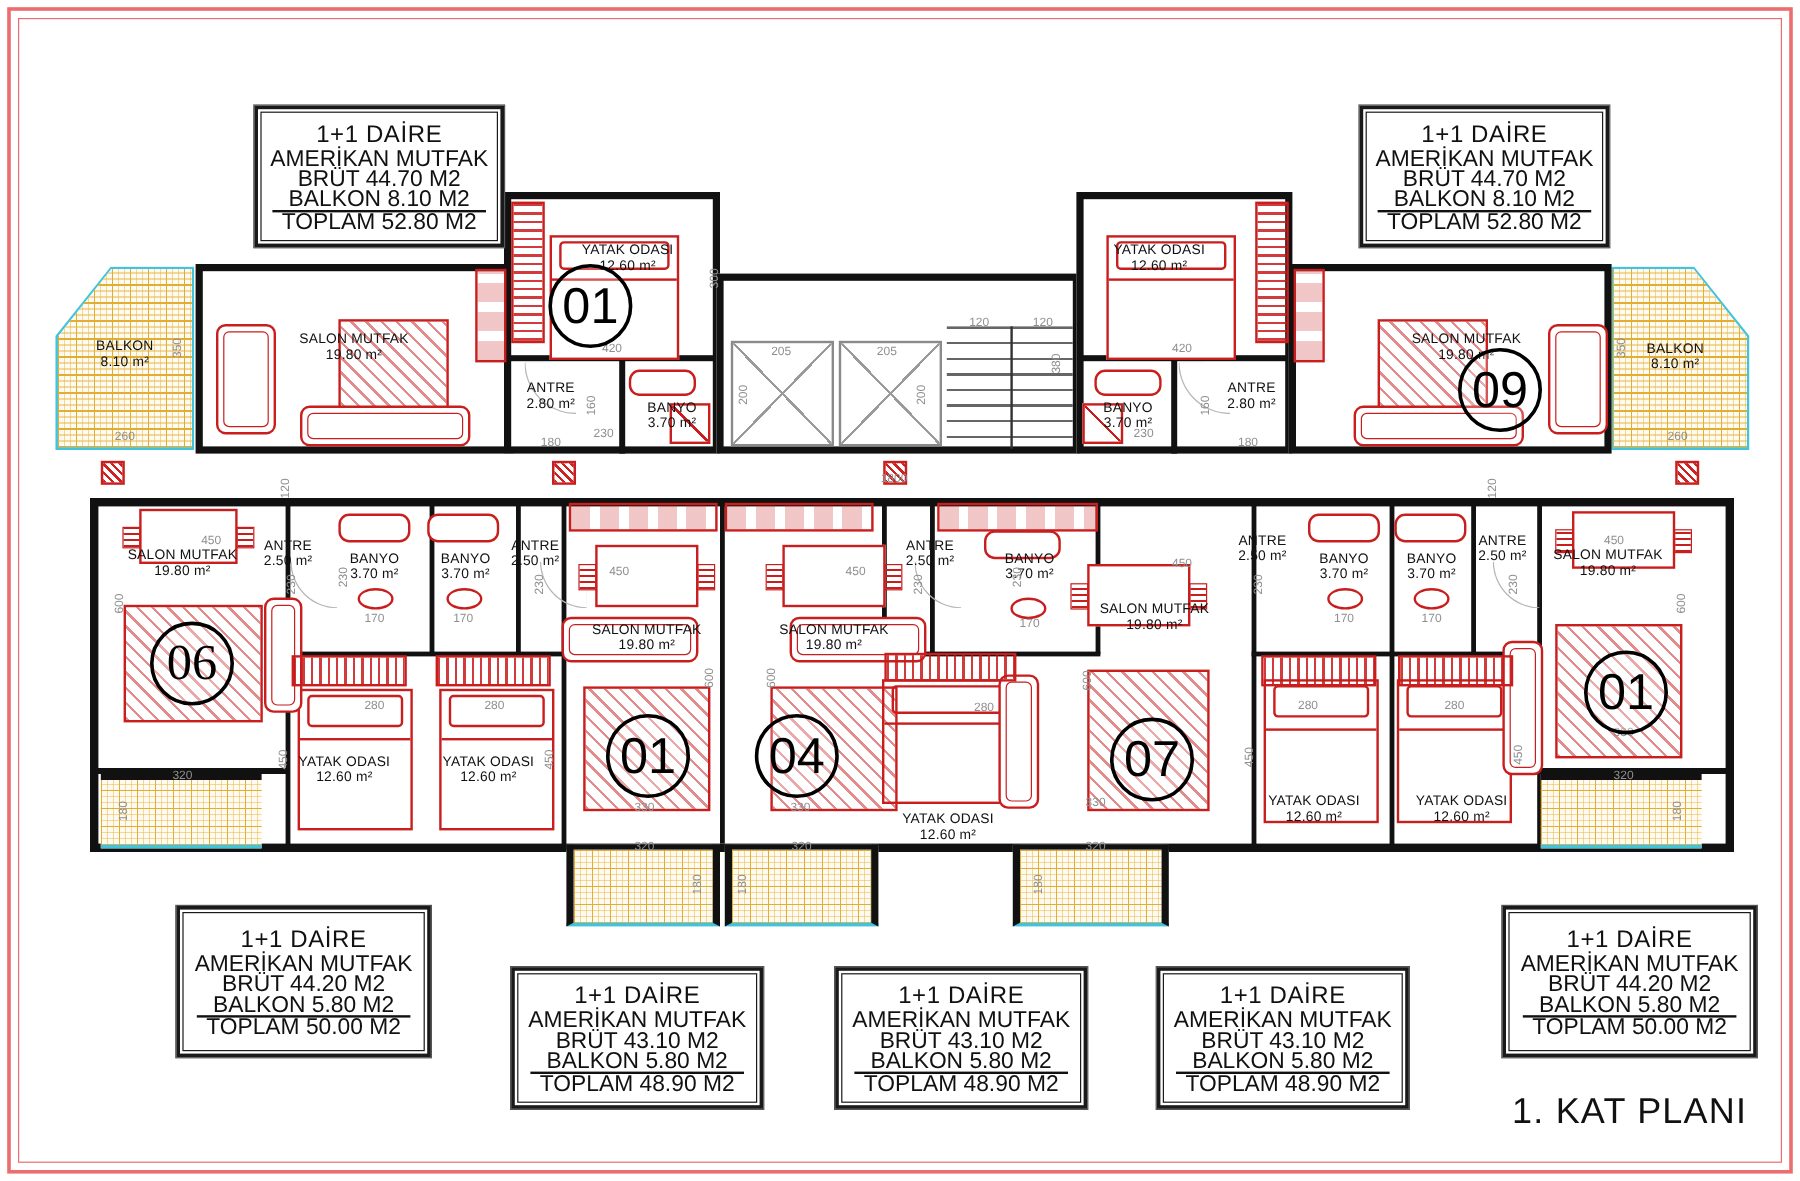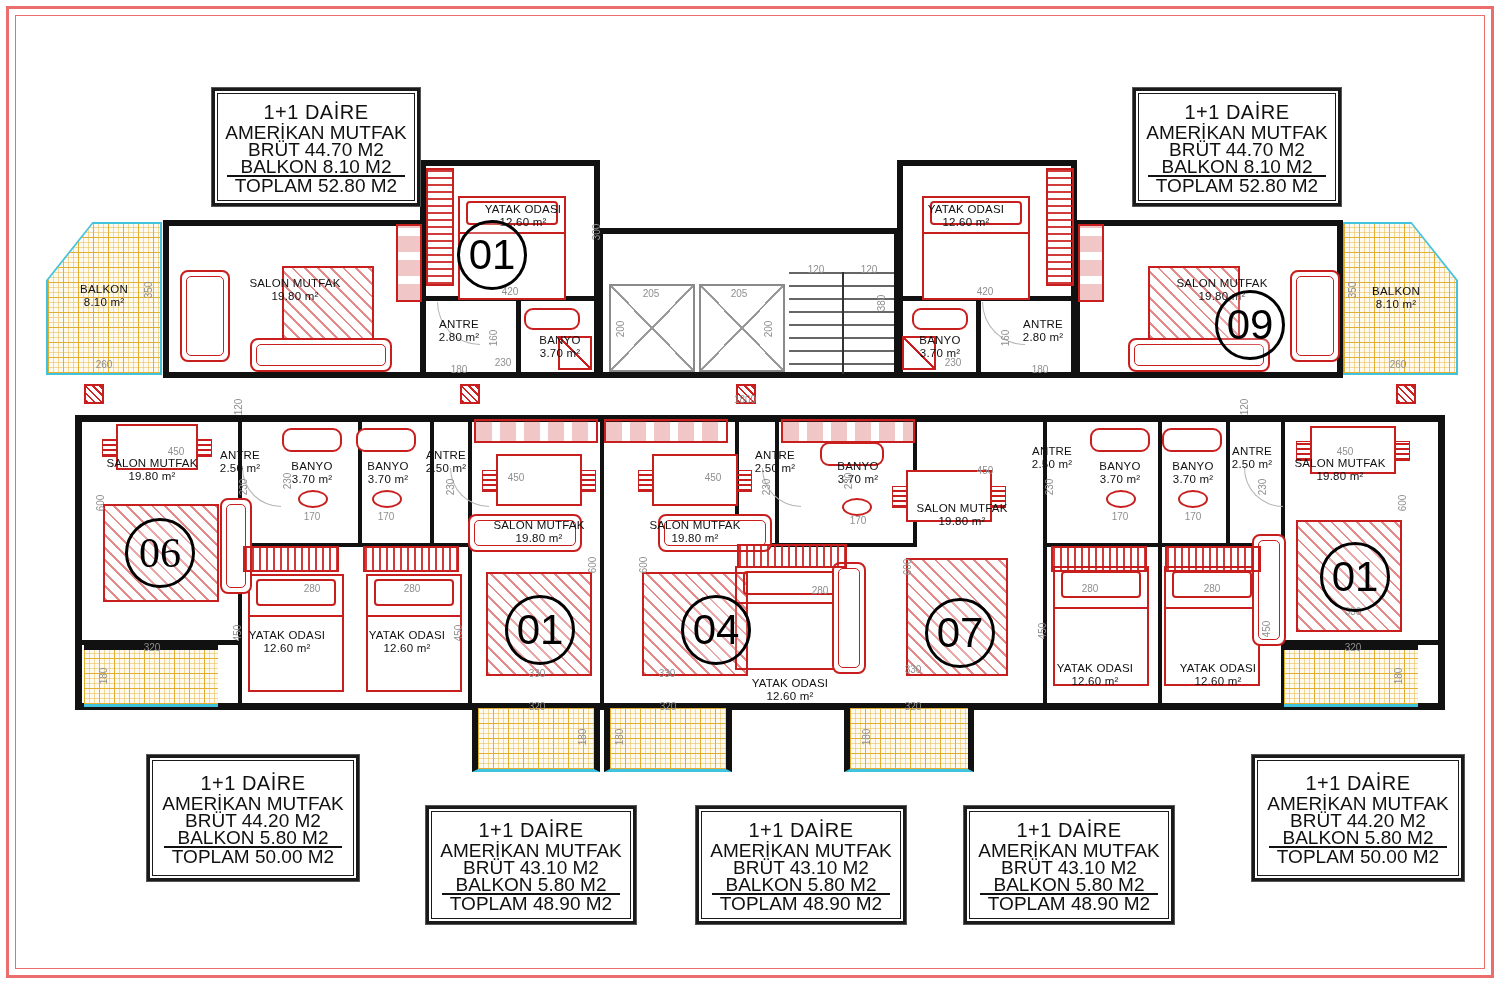--- a/index.html
+++ b/index.html
@@ -395,21 +395,21 @@
       <span class="dim" style="left: 913px; top: 706px;">320</span>
       <span class="dim v" style="left: 866px; top: 737px;">180</span>
       <span class="dim" style="left: 1353px; top: 611px;">330</span>
       <span class="dim" style="left: 1353px; top: 647px;">320</span>
       <span class="dim v" style="left: 1398px; top: 676px;">180</span>
     </div>
 
   <div class="unit-circle" style="left:1250px;top:325px;">09</div>
   <div class="unit-circle" style="left:1355px;top:577px;">01</div>
   <div class="unit-circle" style="left:960px;top:633px;">07</div>
-  <div class="unit-circle" style="left:716px;top:630px;">04</div>
+  <div class="unit-circle" style="left:664px;top:630px;">04</div>
   <div class="unit-circle" style="left:540px;top:630px;">01</div>
   <div class="unit-circle" style="left:160px;top:553px;font-family:Liberation Serif, serif;">06</div>
   <div class="unit-circle" style="left:492px;top:255px;">01</div>
 
   <div class="info-box" style="left:212px;top:88px;width:202px;height:112px;">
     <div class="ib-inner">
       <div class="ib-title">1+1 DAİRE</div>
       <div class="ib-row">AMERİKAN MUTFAK</div>
       <div class="ib-row">BRÜT 44.70 M2</div>
       <div class="ib-row">BALKON 8.10 M2</div>
@@ -464,16 +464,17 @@
   <div class="info-box" style="left:1252px;top:755px;width:206px;height:120px;">
     <div class="ib-inner">
       <div class="ib-title">1+1 DAİRE</div>
       <div class="ib-row">AMERİKAN MUTFAK</div>
       <div class="ib-row">BRÜT 44.20 M2</div>
       <div class="ib-row">BALKON 5.80 M2</div>
       <div class="ib-row ib-toplam">TOPLAM 50.00 M2</div>
     </div>
   </div>
 
+  <div class="plan-title">1. KAT PLANI</div>
 
   <div class="frame-outer"></div>
   <div class="frame-inner"></div>
 </div>
 
 </body></html>

